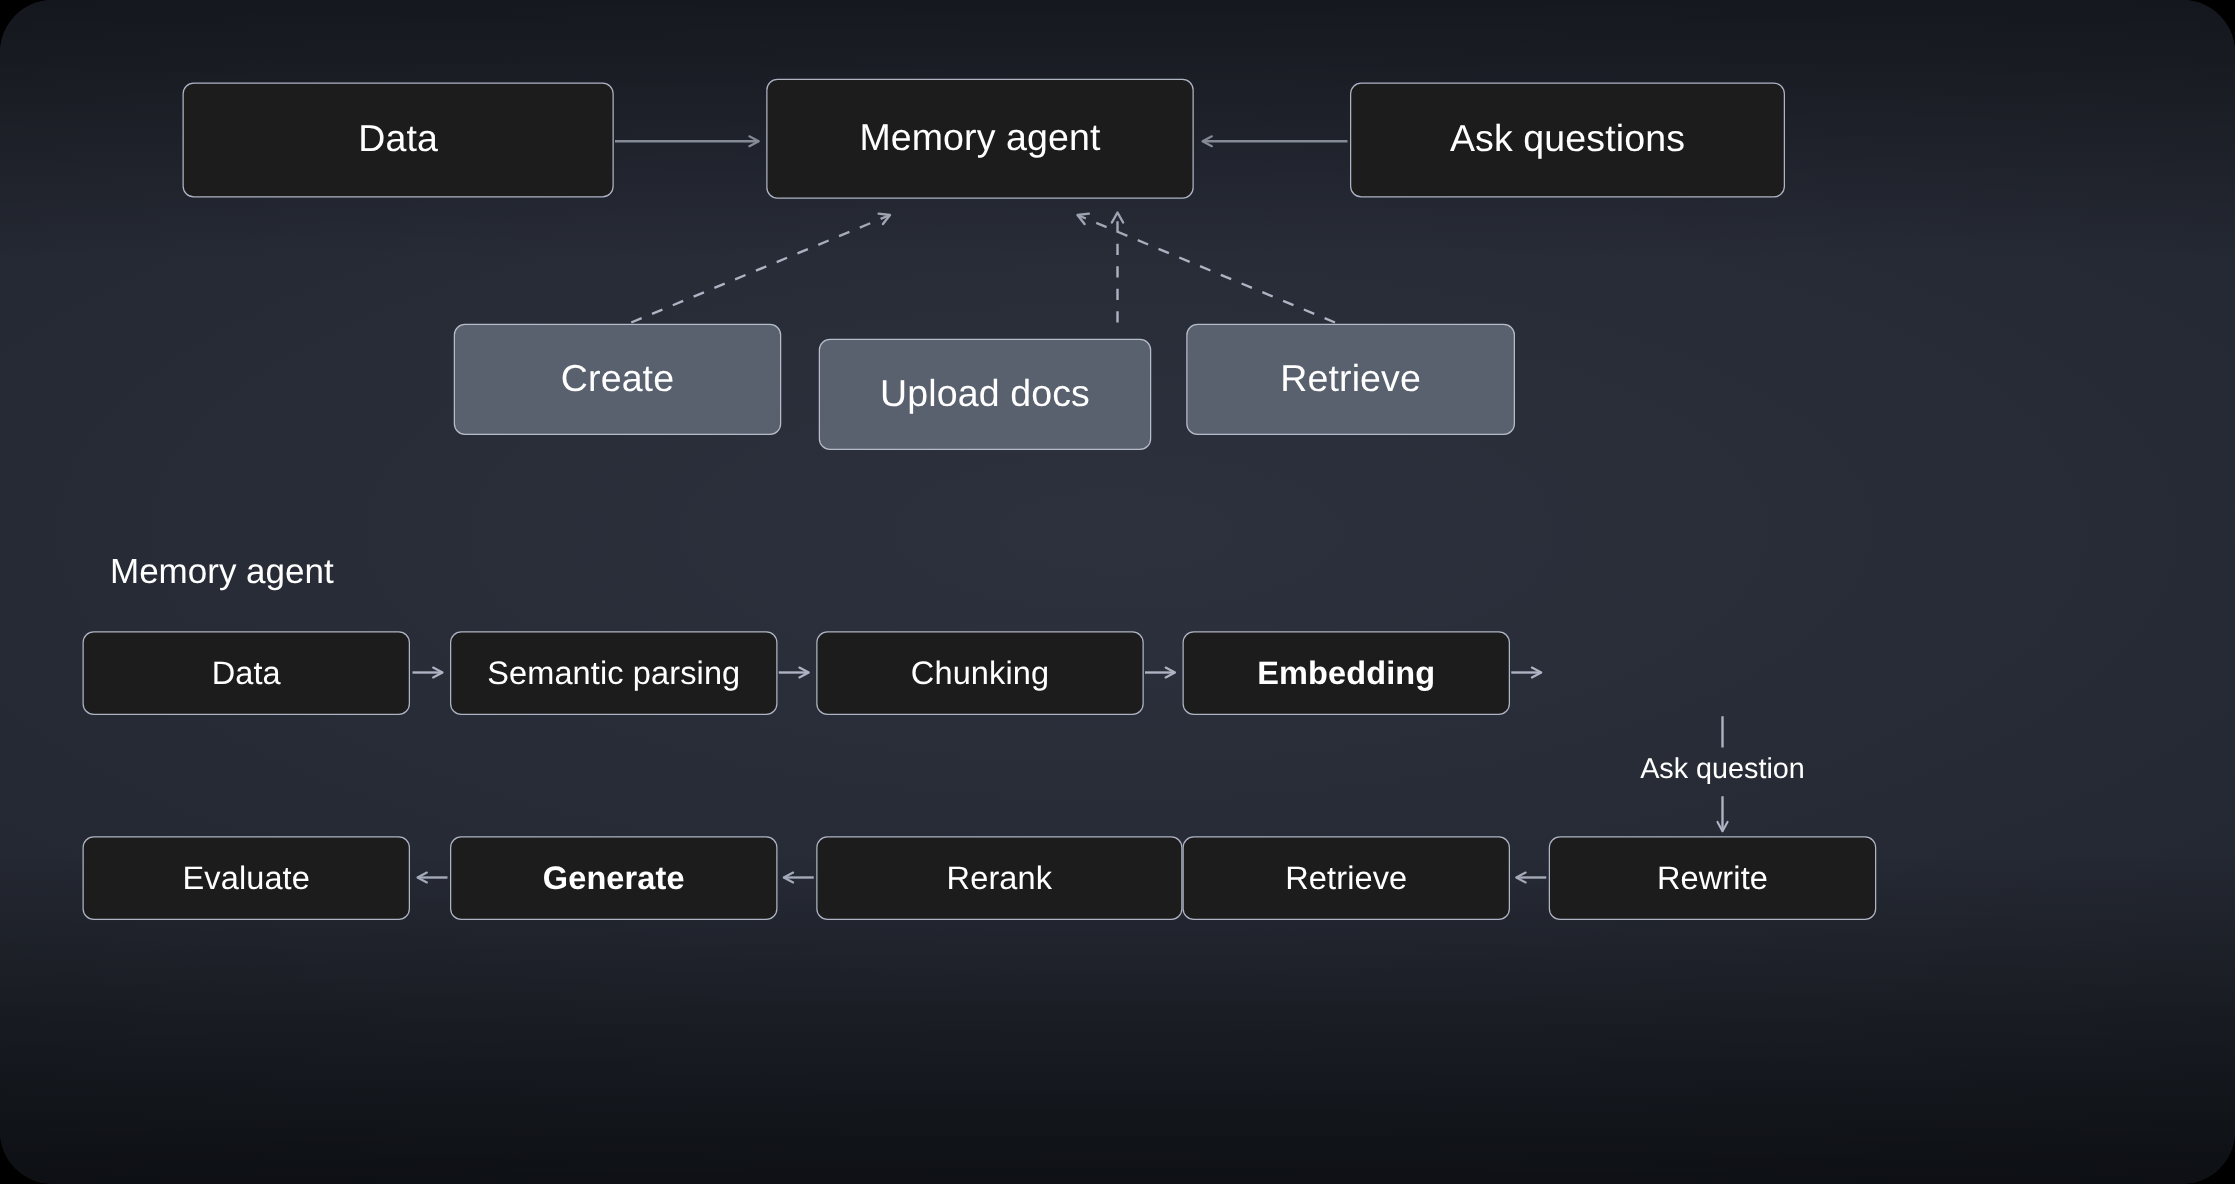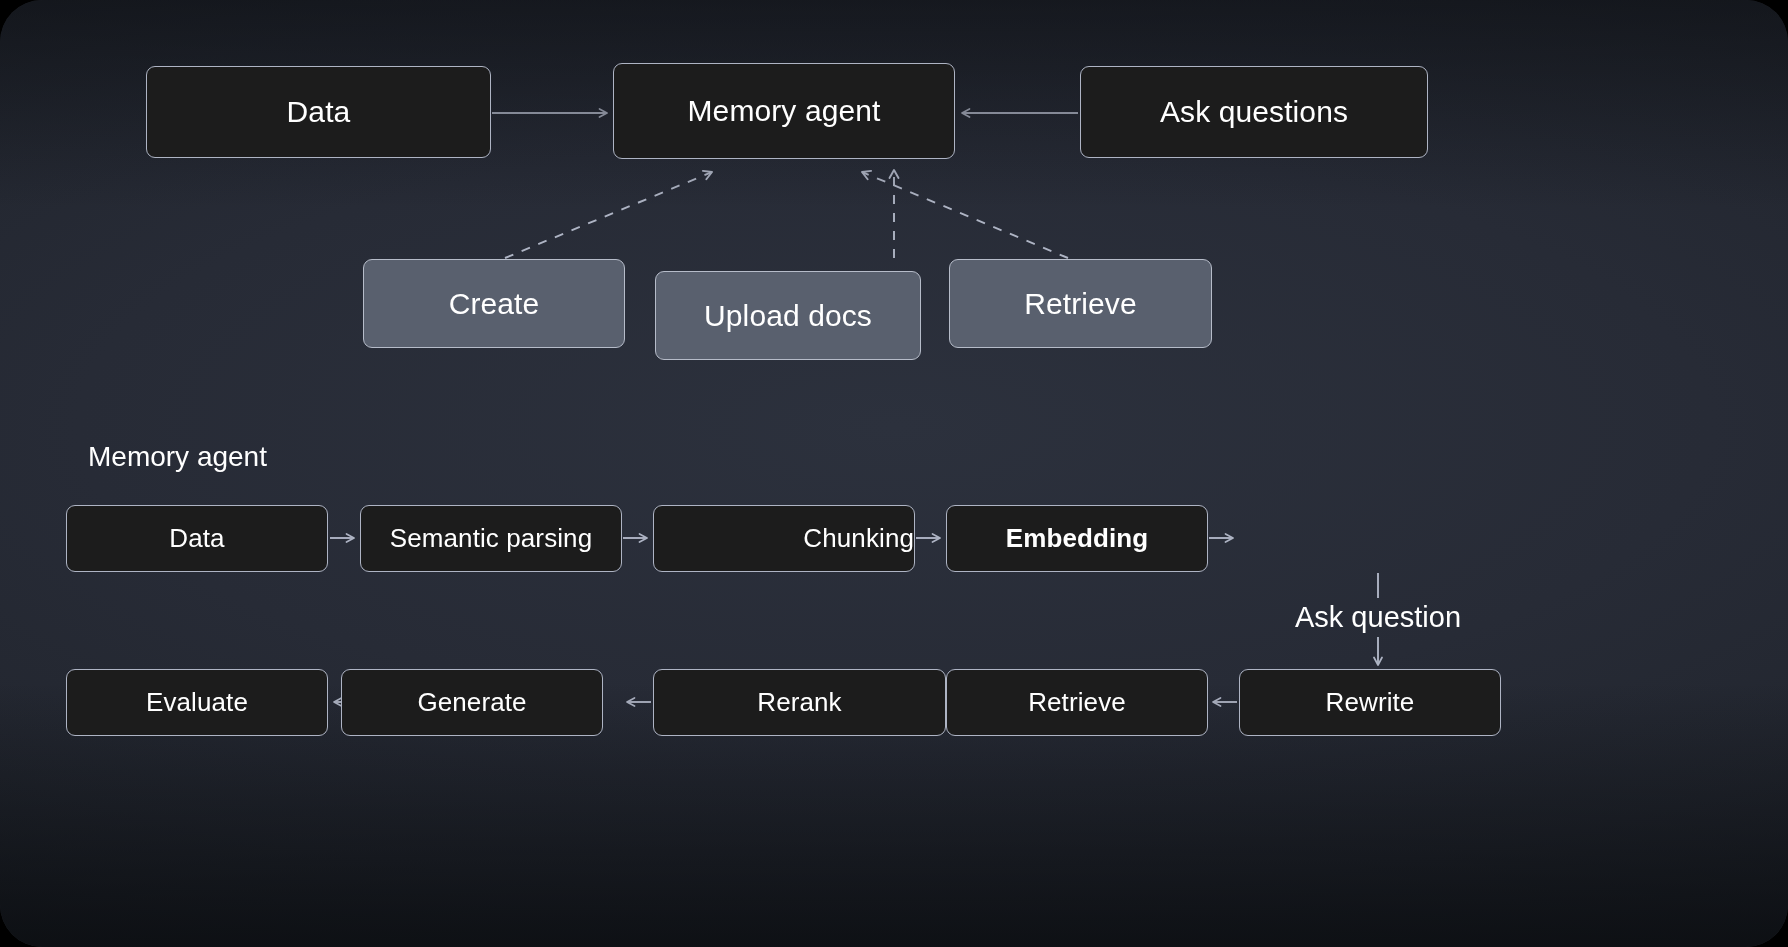--- a/index.html
+++ b/index.html
@@ -29,21 +29,21 @@
     z-index:3;
   }
   .node.dark{background:#1c1c1c;}
   .node.light{background:#59606e;border-color:#b6bcc9;text-align:right;}
   .node.big{font-size:30px;}
   .node.mid{font-size:26px;}
   .section-title{
     position:absolute;color:#ffffff;font-size:28px;z-index:3;white-space:nowrap;
   }
   .edge-label{
-    position:absolute;color:#ffffff;font-size:29px;z-index:4;white-space:nowrap;
+    position:absolute;color:#ffffff;font-size:23px;z-index:4;white-space:nowrap;
     text-align:center;
   }
 </style>
 </head>
 <body>
 
 <div id="canvas">
 
   <svg id="wires" viewBox="0 0 1788 947" xmlns="http://www.w3.org/2000/svg">
     <defs>
@@ -107,33 +107,33 @@
   </div>
 
   <div class="section-title" style="left:88px;top:441px;">Memory agent</div>
 
   <div class="node dark mid" style="left:66px;top:505px;width:262px;height:67px;">
     <span>Data</span>
   </div>
   <div class="node dark mid" style="left:360px;top:505px;width:262px;height:67px;justify-content:center;">
     <span>Semantic parsing</span>
   </div>
-  <div class="node dark mid" style="left:653px;top:505px;width:262px;height:67px;justify-content:flex-end;">
+  <div class="node dark mid" style="left:653px;top:505px;width:262px;height:67px;">
     <span>Chunking</span>
   </div>
   <div class="node dark mid" style="left:946px;top:505px;width:262px;height:67px;font-weight:bold;">
     <span>Embedding</span>
   </div>
 
   <div class="edge-label" style="left:1258px;top:601px;width:240px;">Ask question</div>
 
   <div class="node dark mid" style="left:66px;top:669px;width:262px;height:67px;">
     <span>Evaluate</span>
   </div>
-  <div class="node dark mid" style="left:341px;top:669px;width:262px;height:67px;">
+  <div class="node dark mid" style="left:360px;top:669px;width:262px;height:67px;font-weight:bold;">
     <span>Generate</span>
   </div>
   <div class="node dark mid" style="left:653px;top:669px;width:293px;height:67px;">
     <span>Rerank</span>
   </div>
   <div class="node dark mid" style="left:946px;top:669px;width:262px;height:67px;">
     <span>Retrieve</span>
   </div>
   <div class="node dark mid" style="left:1239px;top:669px;width:262px;height:67px;">
     <span>Rewrite</span>

